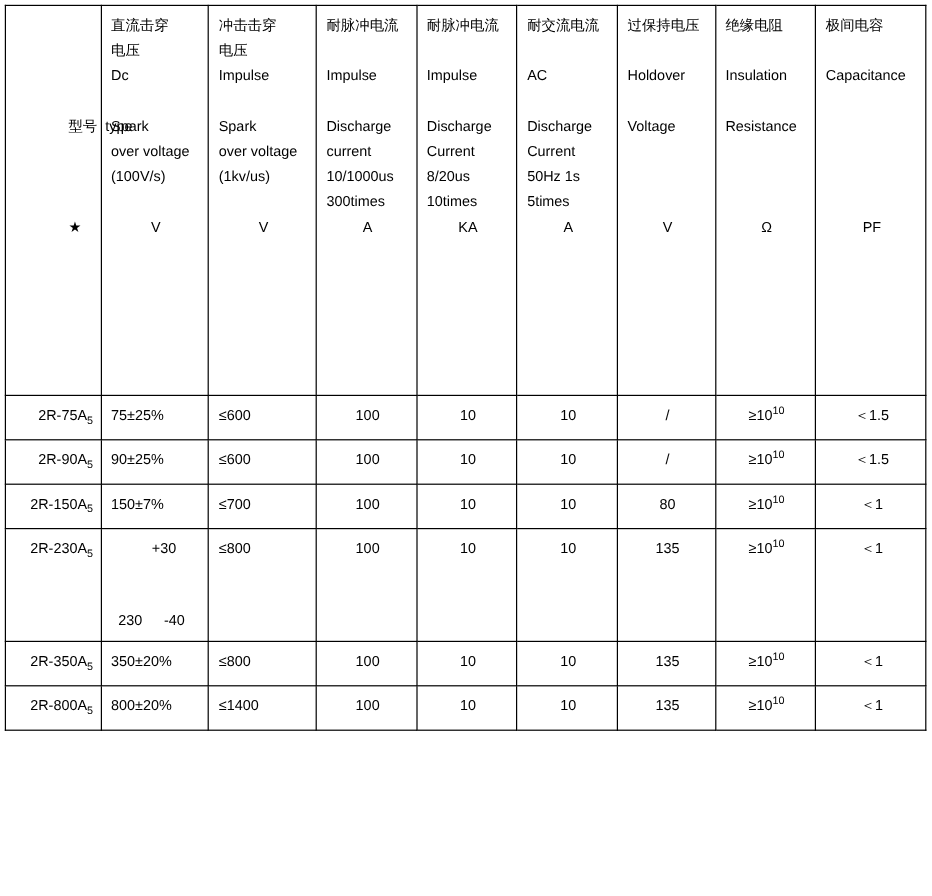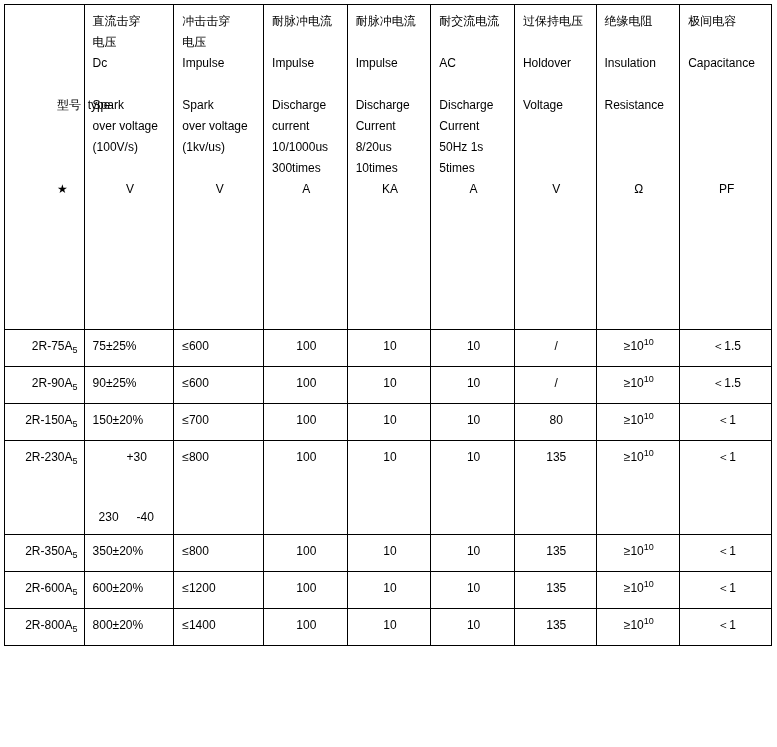--- a/index.html
+++ b/index.html
@@ -251,21 +251,21 @@
           <td class="cell-left">≤600</td>
           <td class="cell-center">100</td>
           <td class="cell-center">10</td>
           <td class="cell-center">10</td>
           <td class="cell-center">/</td>
           <td class="cell-center"><span>≥10</span><sup>10</sup></td>
           <td class="cell-center">＜1.5</td>
         </tr>
         <tr class="body-row">
           <td class="cell-type"><span>2R-150A</span><sub>5</sub></td>
-          <td class="cell-left">150±20%</td>
+          <td class="cell-left">150±7%</td>
           <td class="cell-left">≤700</td>
           <td class="cell-center">100</td>
           <td class="cell-center">10</td>
           <td class="cell-center">10</td>
           <td class="cell-center">80</td>
           <td class="cell-center"><span>≥10</span><sup>10</sup></td>
           <td class="cell-center">＜1</td>
         </tr>
         <tr class="body-row">
           <td class="cell-type" style="height: 78px;"><span>2R-230A</span><sub>5</sub></td>
@@ -286,31 +286,20 @@
           <td class="cell-left">350±20%</td>
           <td class="cell-left">≤800</td>
           <td class="cell-center">100</td>
           <td class="cell-center">10</td>
           <td class="cell-center">10</td>
           <td class="cell-center">135</td>
           <td class="cell-center"><span>≥10</span><sup>10</sup></td>
           <td class="cell-center">＜1</td>
         </tr>
         <tr class="body-row">
-          <td class="cell-type"><span>2R-600A</span><sub>5</sub></td>
-          <td class="cell-left">600±20%</td>
-          <td class="cell-left">≤1200</td>
-          <td class="cell-center">100</td>
-          <td class="cell-center">10</td>
-          <td class="cell-center">10</td>
-          <td class="cell-center">135</td>
-          <td class="cell-center"><span>≥10</span><sup>10</sup></td>
-          <td class="cell-center">＜1</td>
-        </tr>
-        <tr class="body-row">
           <td class="cell-type"><span>2R-800A</span><sub>5</sub></td>
           <td class="cell-left">800±20%</td>
           <td class="cell-left">≤1400</td>
           <td class="cell-center">100</td>
           <td class="cell-center">10</td>
           <td class="cell-center">10</td>
           <td class="cell-center">135</td>
           <td class="cell-center"><span>≥10</span><sup>10</sup></td>
           <td class="cell-center">＜1</td>
         </tr>

